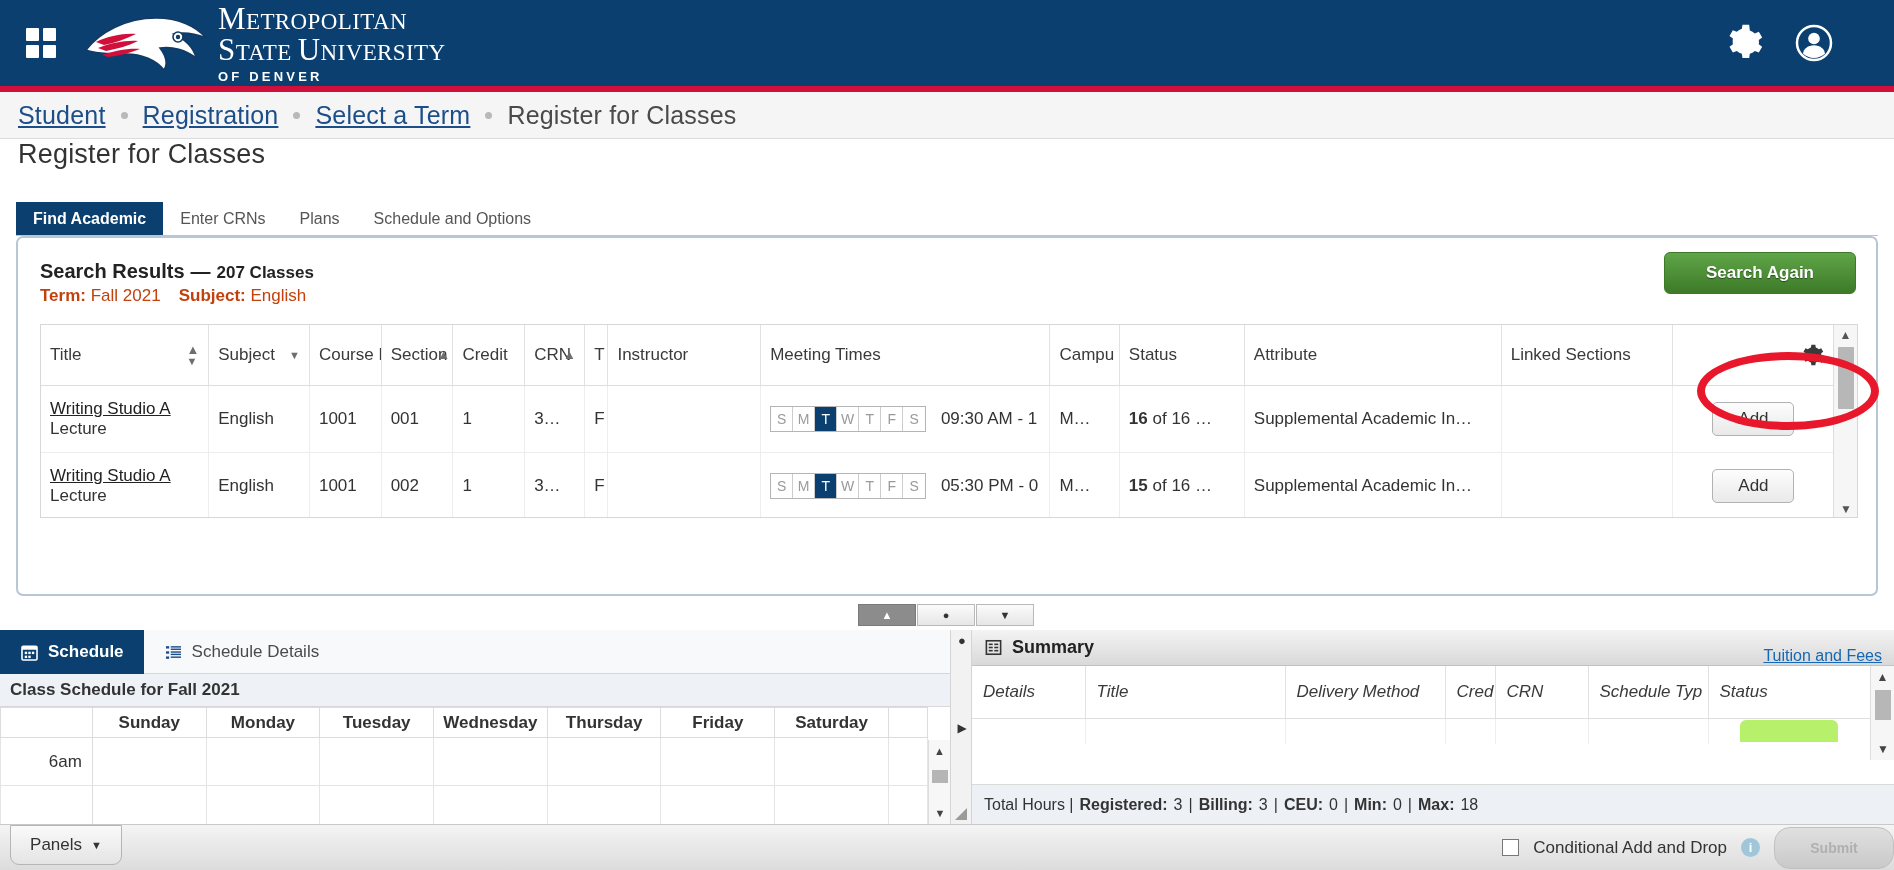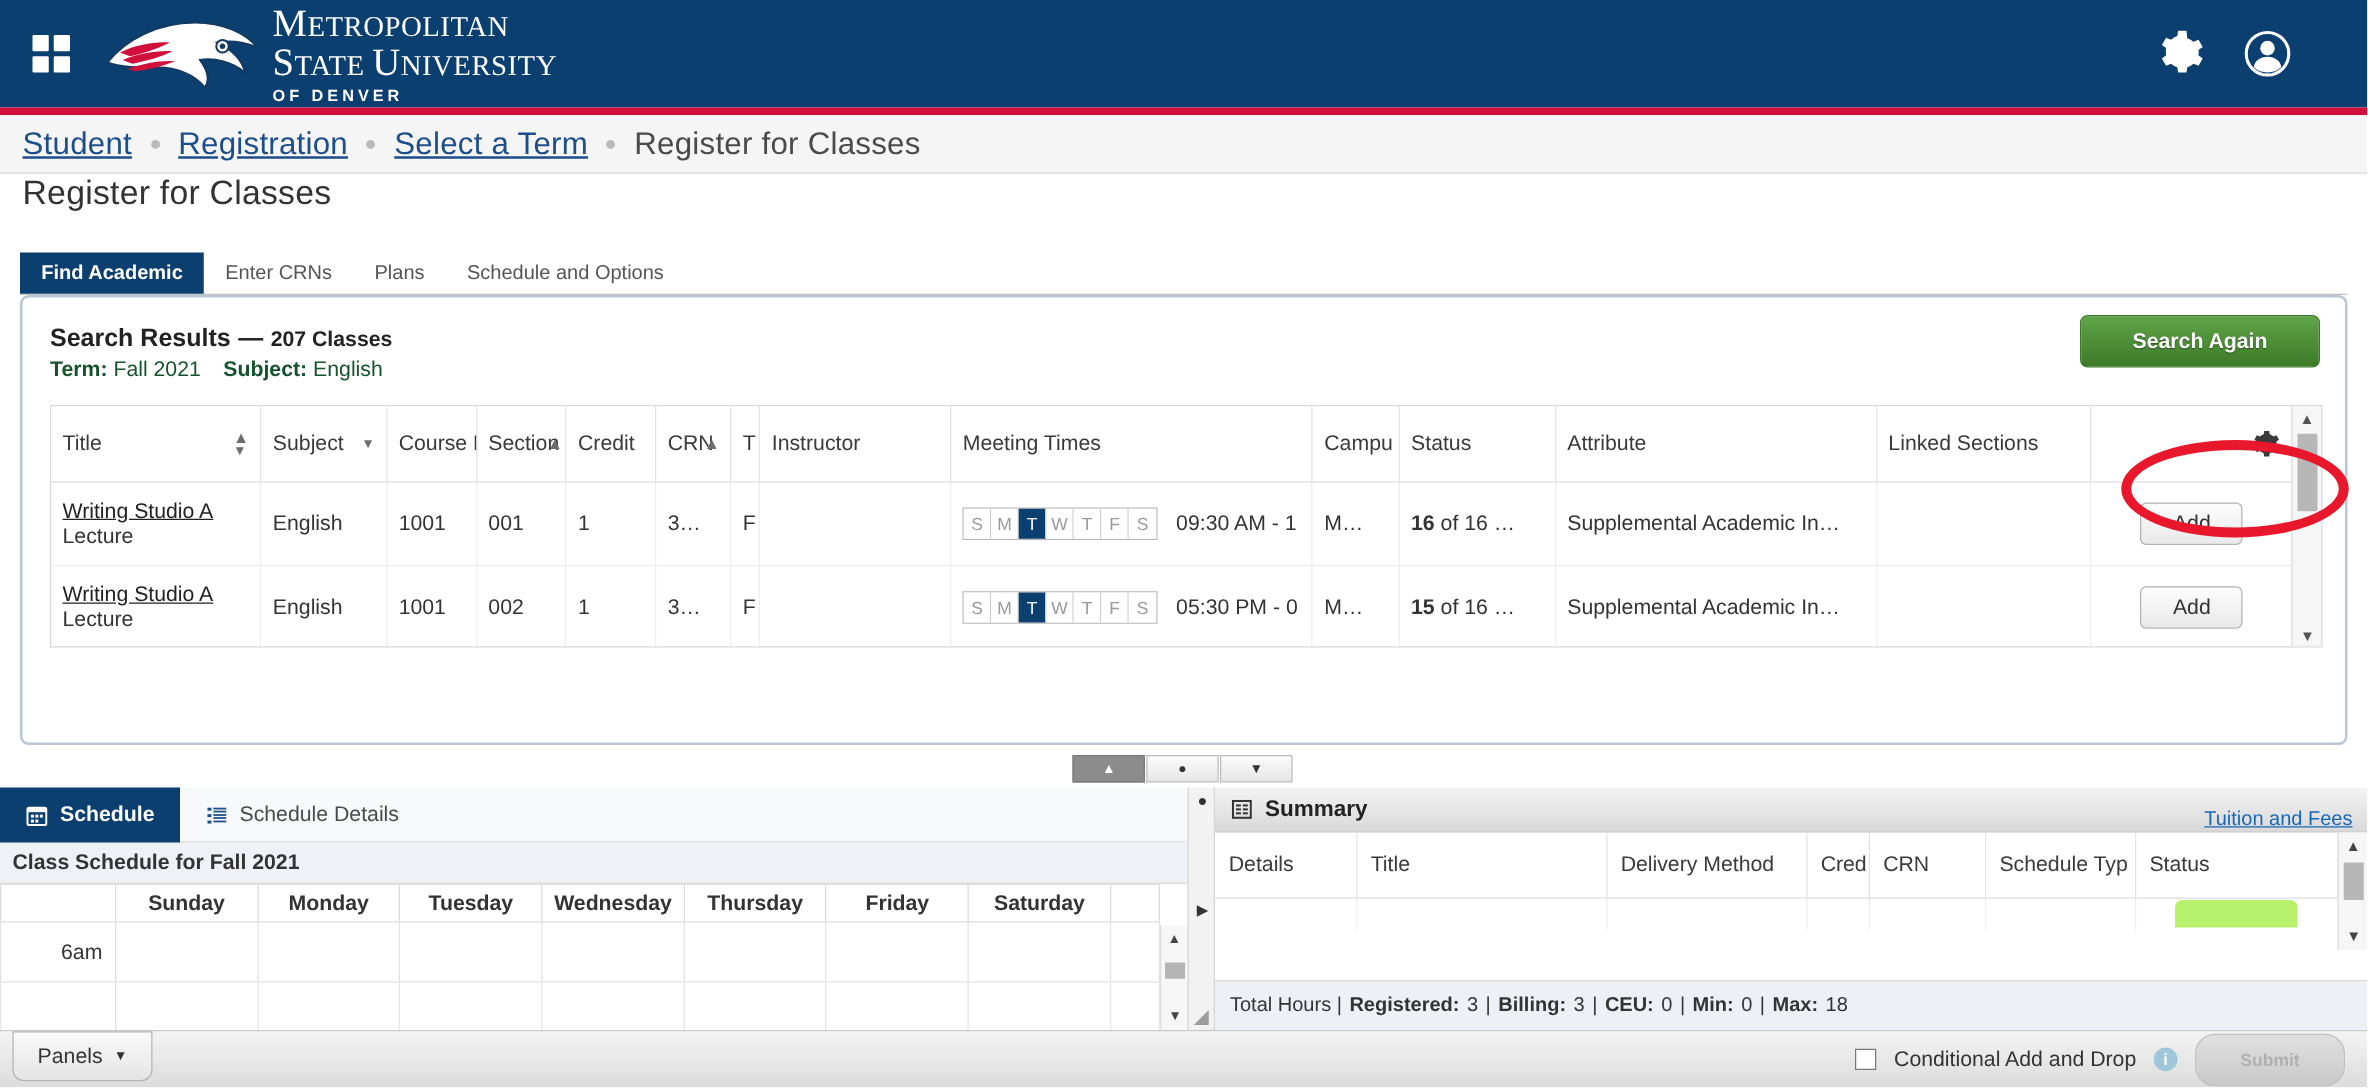--- a/index.html
+++ b/index.html
@@ -63,21 +63,21 @@
   .tab.active { background:#0a3f70; color:#fff; font-weight:bold; }
 
   
   .card {
     position:absolute; left:16px; top:236px; width:1862px; height:360px;
     background:#fff; border:2px solid #b9c6d4; border-radius:7px;
   }
   .srtitle { position:absolute; left:22px; top:22px; font-size:20px; color:#222; }
   .srtitle b { font-weight:bold; }
   .srtitle .cnt { font-size:17px; font-weight:bold; }
-  .srsub { position:absolute; left:22px; top:48px; font-size:17px; color:#14532d; }
+  .srsub { position:absolute; left:22px; top:48px; font-size:17px; color:#c2410c; }
   .srsub b { font-weight:bold; }
   .srsub .gap { display:inline-block; width:18px; }
   .searchagain {
     position:absolute; right:20px; top:14px; width:192px; height:42px;
     border-radius:6px; border:1px solid #3d7a28;
     background:linear-gradient(#5fa548,#3d7a28);
     color:#fff; font-size:17px; font-weight:bold; cursor:pointer;
     display:flex; align-items:center; justify-content:center;
     text-shadow:0 1px 1px rgba(0,0,0,.45);
   }
@@ -189,21 +189,21 @@
   .ms-grip { position:absolute; left:4px; bottom:4px; width:0; height:0; border-left:12px solid transparent; border-bottom:12px solid #9b9b9b; }
 
   .rightpanel { position:absolute; left:972px; top:0; width:922px; height:194px; background:#fff; }
   .sumhead {
     height:36px; background:linear-gradient(#f3f3f3,#d9d9d9);
     border-bottom:1px solid #c2c2c2; display:flex; align-items:center;
     padding:0 12px; justify-content:space-between;
   }
   .sumhead-l { display:flex; align-items:center; gap:9px; font-size:18px; font-weight:bold; color:#222; }
   .tuition { font-size:16px; color:#1667b5; text-decoration:underline; cursor:pointer;margin-top:16px; }
-  table.summary { border-collapse:collapse; width:898px; table-layout:fixed; }
+  table.summary { border-collapse:collapse; width:898px; table-layout:fixed;font-style:italic; }
   table.summary th {
     height:52px; font-size:17px; font-weight:normal; color:#3a3a3a;
     text-align:left; padding:0 11px; border-right:1px solid #e2e2e2;
     border-bottom:1px solid #dedede; background:#fff; white-space:nowrap; overflow:hidden;
   }
   table.summary td { height:26px; border-right:1px solid #ededed; background:#fff; }
   .greenpill {
     width:98px; height:22px; border-radius:6px 6px 0 0; background:#b7f06a; margin:0 auto;
   }
   .sumscroll { position:absolute; right:0; top:36px; width:24px; height:94px; background:#f6f6f6; border-left:1px solid #ddd; }
@@ -222,21 +222,21 @@
     position:absolute; left:0; top:824px; width:1894px; height:46px;
     background:linear-gradient(#f4f4f4,#dcdcdc); border-top:1px solid #c9c9c9;
     display:flex; align-items:center;
   }
   .panelsbtn {
     margin-left:10px; width:112px; height:40px; border:1px solid #b5b5b5;
     border-radius:0 0 9px 9px; background:linear-gradient(#fafafa,#e4e4e4);
     display:flex; align-items:center; justify-content:center; gap:9px;
     font-size:17px; color:#333; cursor:pointer; margin-top:-6px;
   }
-  .footer-right { margin-left:auto; display:flex; align-items:center; gap:14px; margin-right:18px; }
+  .footer-right { margin-left:auto; display:flex; align-items:center; gap:14px; margin-right:0; }
   .chk { width:17px; height:17px; border:1px solid #777; background:#fff; cursor:pointer; }
   .chklbl { font-size:17px; color:#333; cursor:pointer; }
   .infoic { width:19px; height:19px; border-radius:50%; background:#9fc7d9; color:#fff; font-size:13px; font-weight:bold; display:flex; align-items:center; justify-content:center; cursor:pointer; }
   .submitbtn {
     width:120px; height:42px; border:1px solid #c0c0c0; border-radius:16px;
     background:linear-gradient(#e0e0e0,#c9c9c9); color:#b0b0b0;
     font-size:14px; font-weight:bold; display:flex; align-items:center; justify-content:center;
   }
 </style>
 </head>

